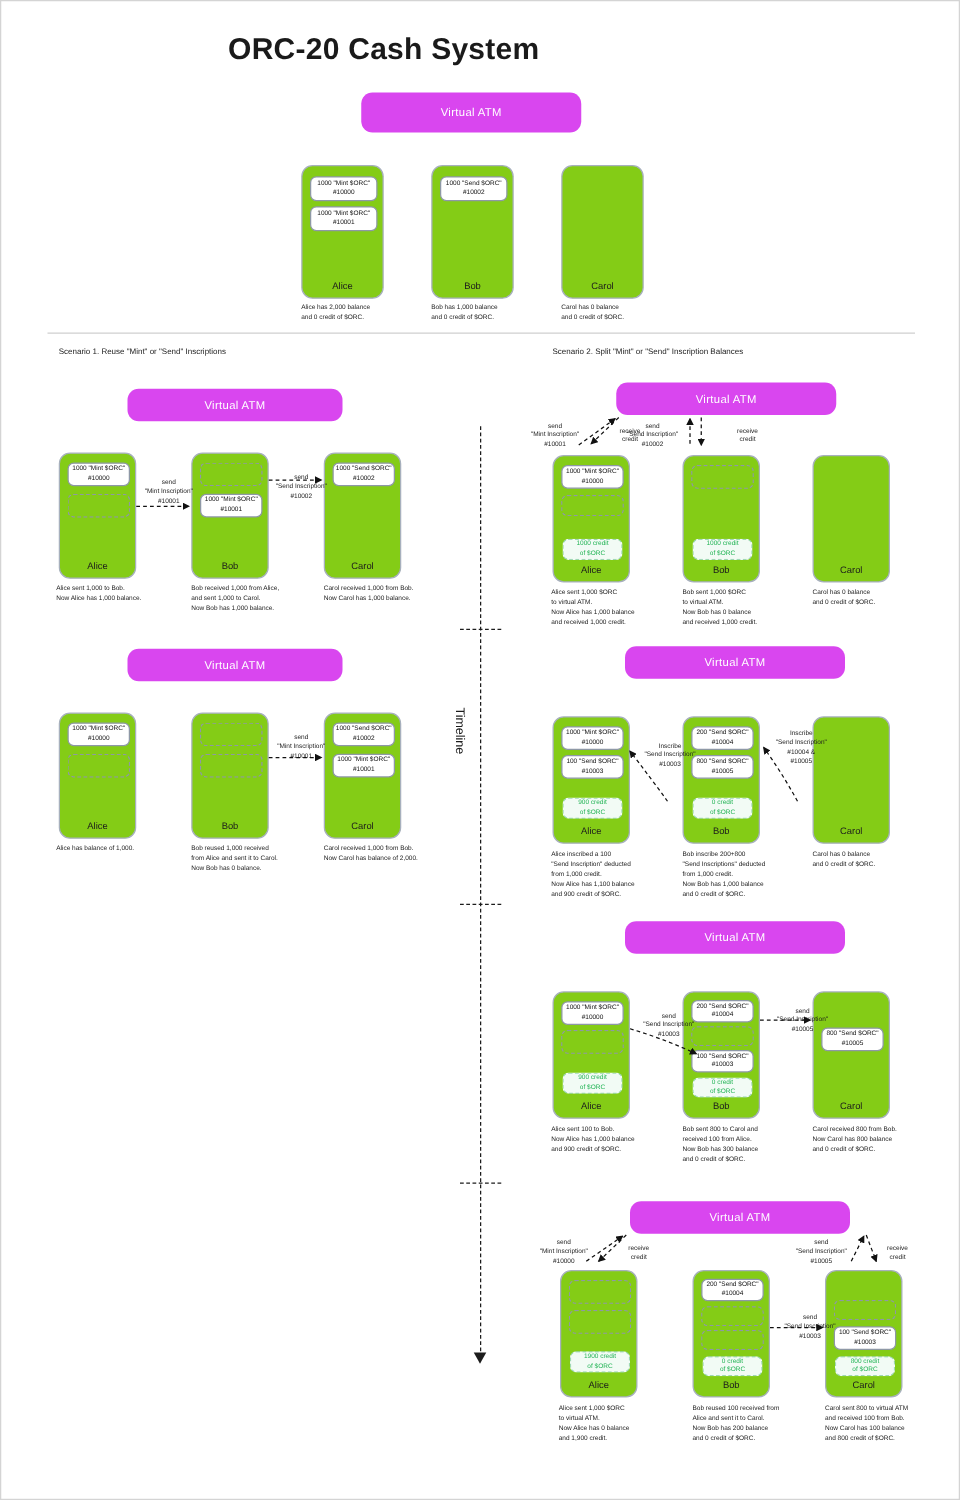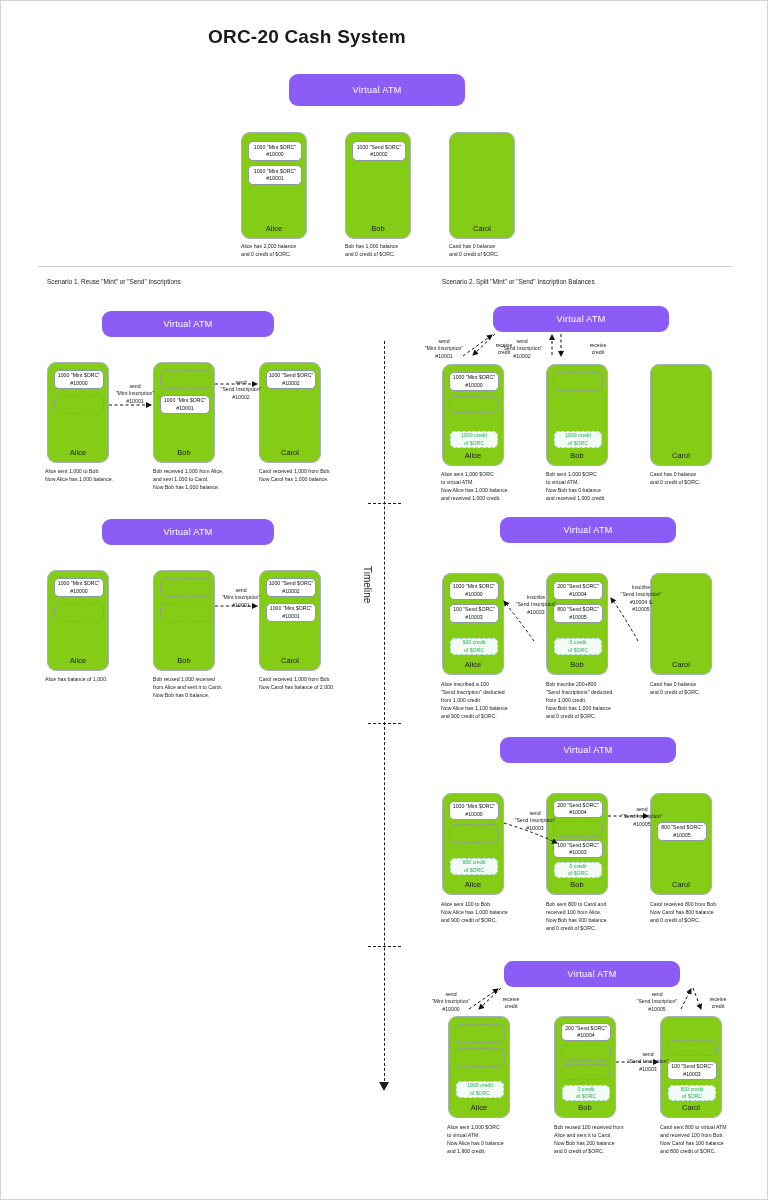--- a/index.html
+++ b/index.html
@@ -2,24 +2,24 @@
 <html><head>
 <meta charset="utf-8">
 <style>
   html,body{margin:0;padding:0;background:#ffffff;}
   body{font-family:"Liberation Sans","DejaVu Sans",sans-serif;}
   #page{position:relative;width:768px;height:1200px;background:#fff;
         border:1px solid #d4d4d4;box-sizing:border-box;overflow:hidden;}
 
   
   #title{position:absolute;left:0;top:25px;width:612px;text-align:center;
-         font-size:19px;font-weight:700;color:#1a1a1a;letter-spacing:.2px;}
-
-  
-  .atm{position:absolute;background:#8b5cf6;border-radius:9px;
+         font-size:24px;font-weight:700;color:#1a1a1a;letter-spacing:.2px;}
+
+  
+  .atm{position:absolute;background:#d946ef;border-radius:9px;
        color:#ffffff;font-size:9px;display:flex;align-items:center;
        justify-content:center;letter-spacing:.3px;}
 
   
   .person{position:absolute;background:#84cc16;border:1px solid #a7b0bd;
           border-radius:9px;box-sizing:border-box;}
   .person .pname{position:absolute;left:0;bottom:5px;width:100%;
           text-align:center;font-size:7.5px;color:#1c1c1c;}
   .caption{position:absolute;font-size:5.2px;line-height:1.55;color:#1c1c1c;
            white-space:pre-line;}

